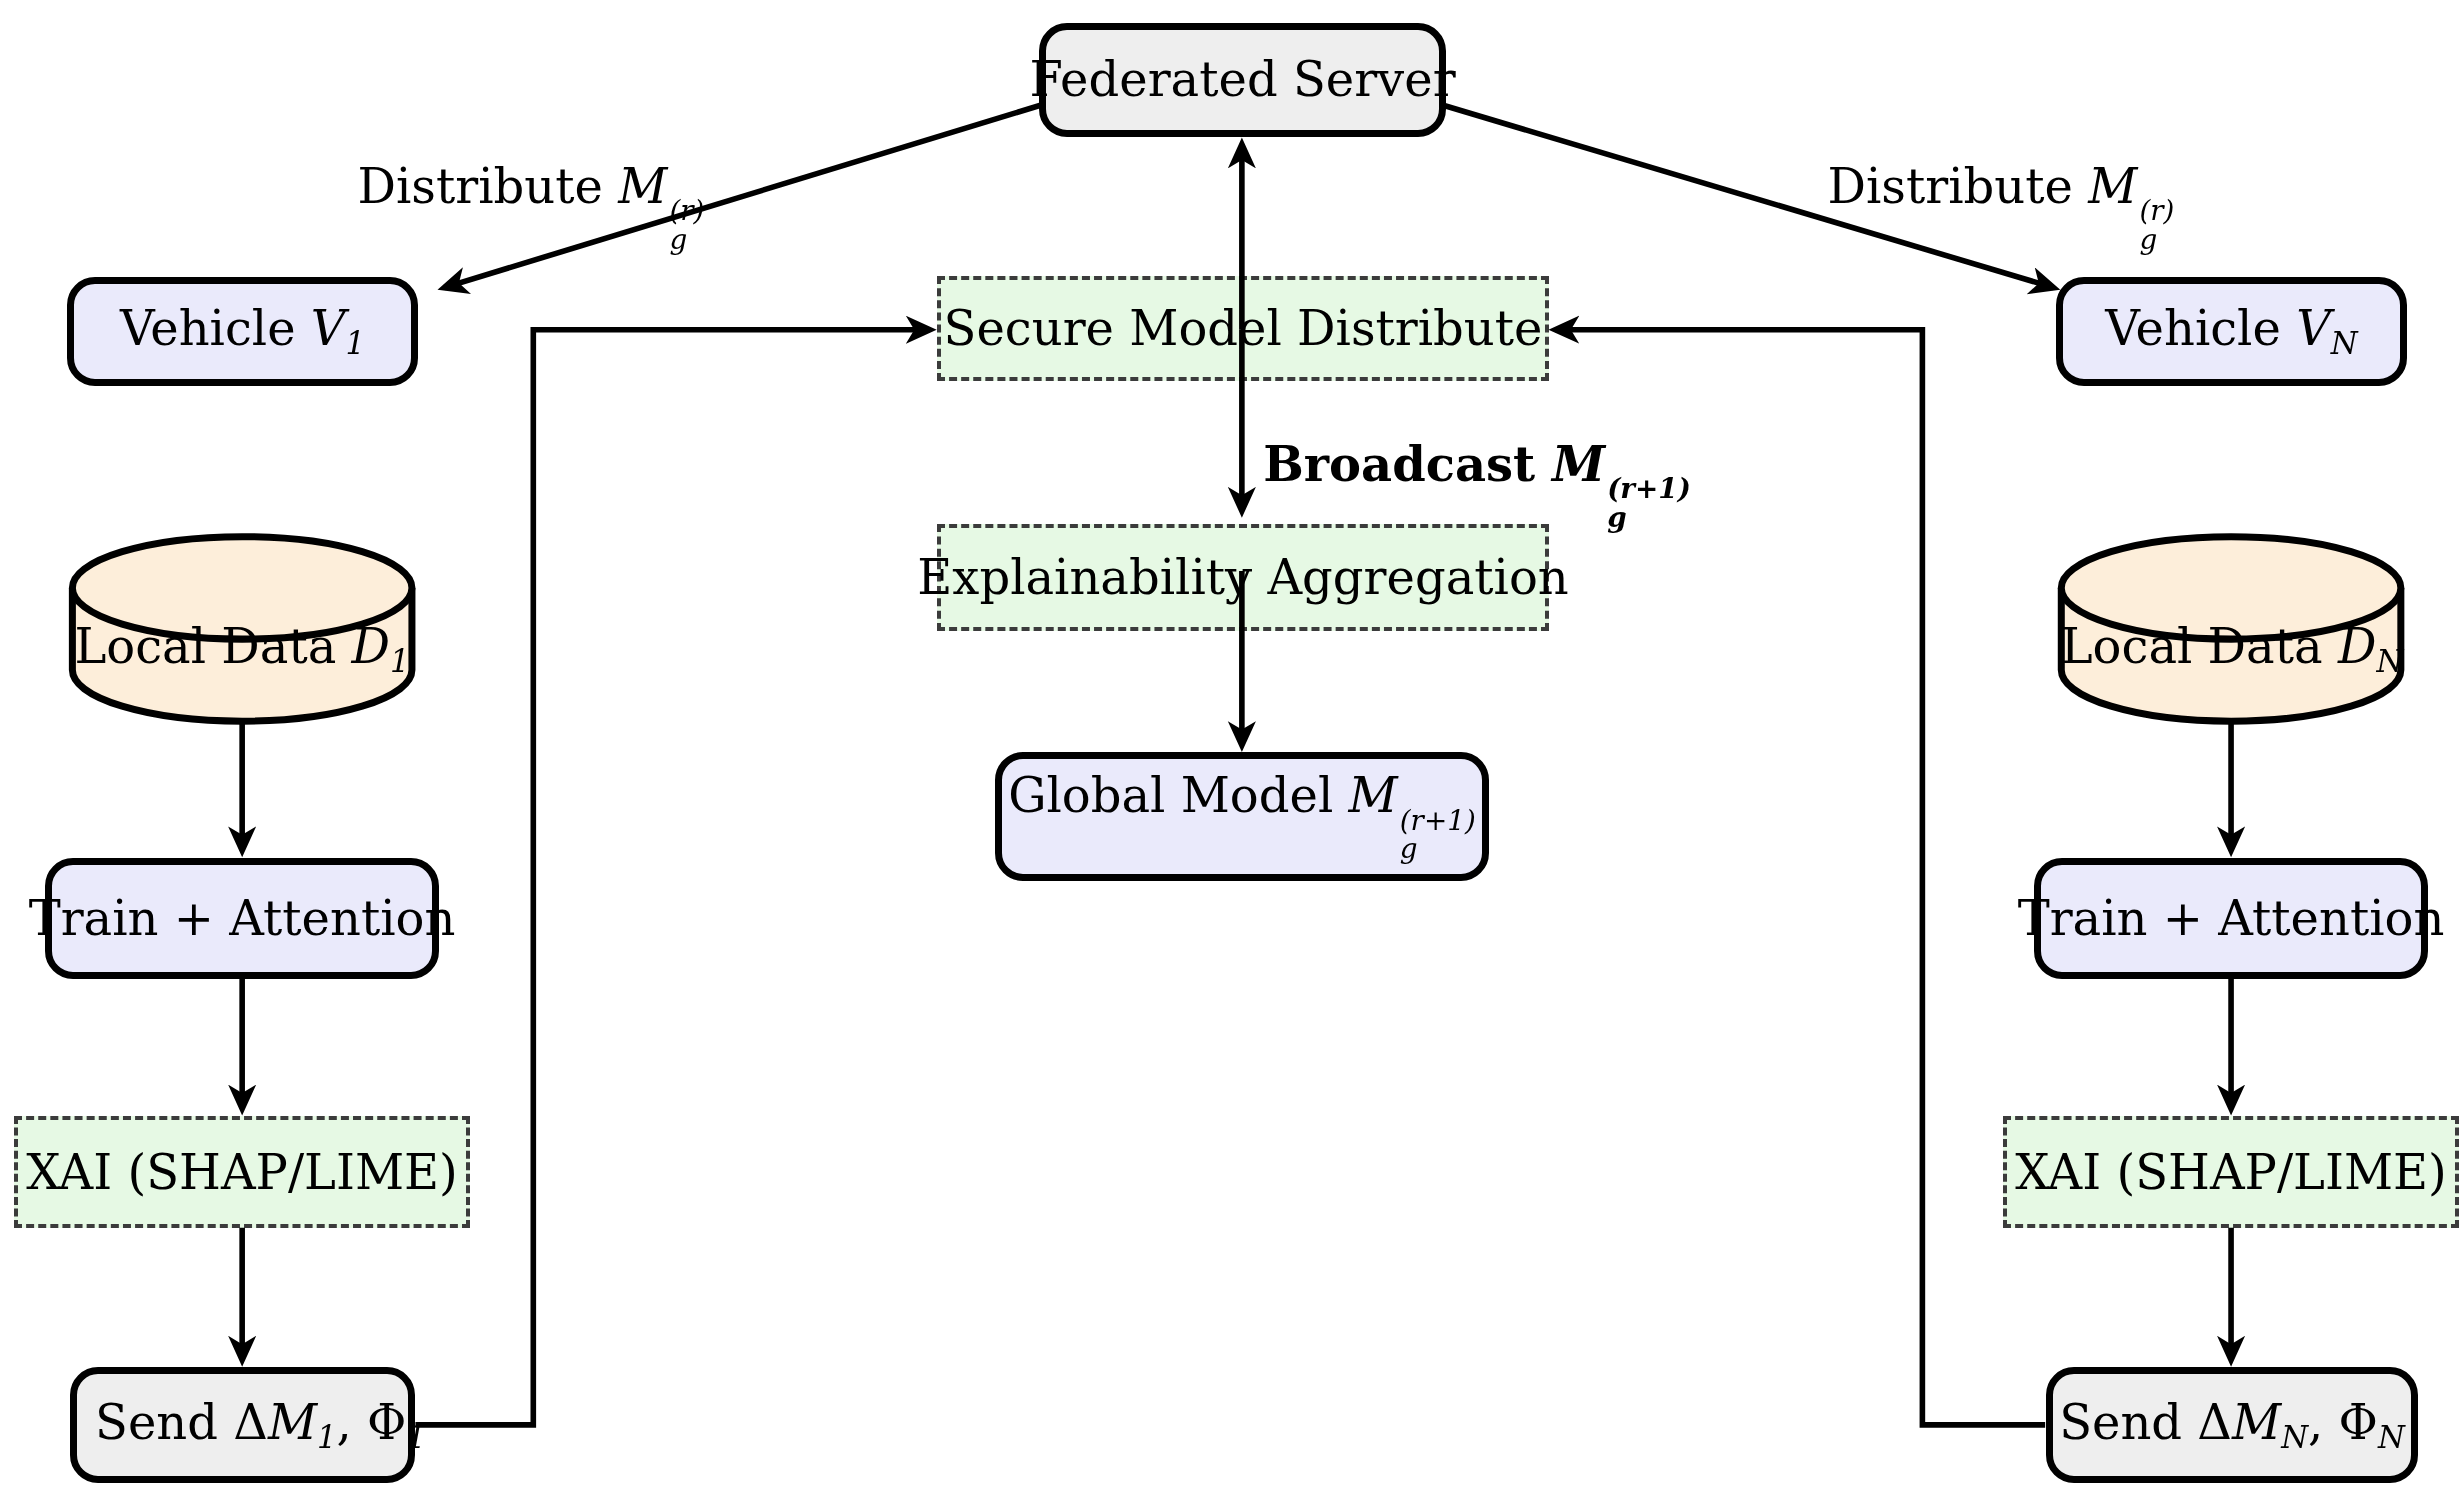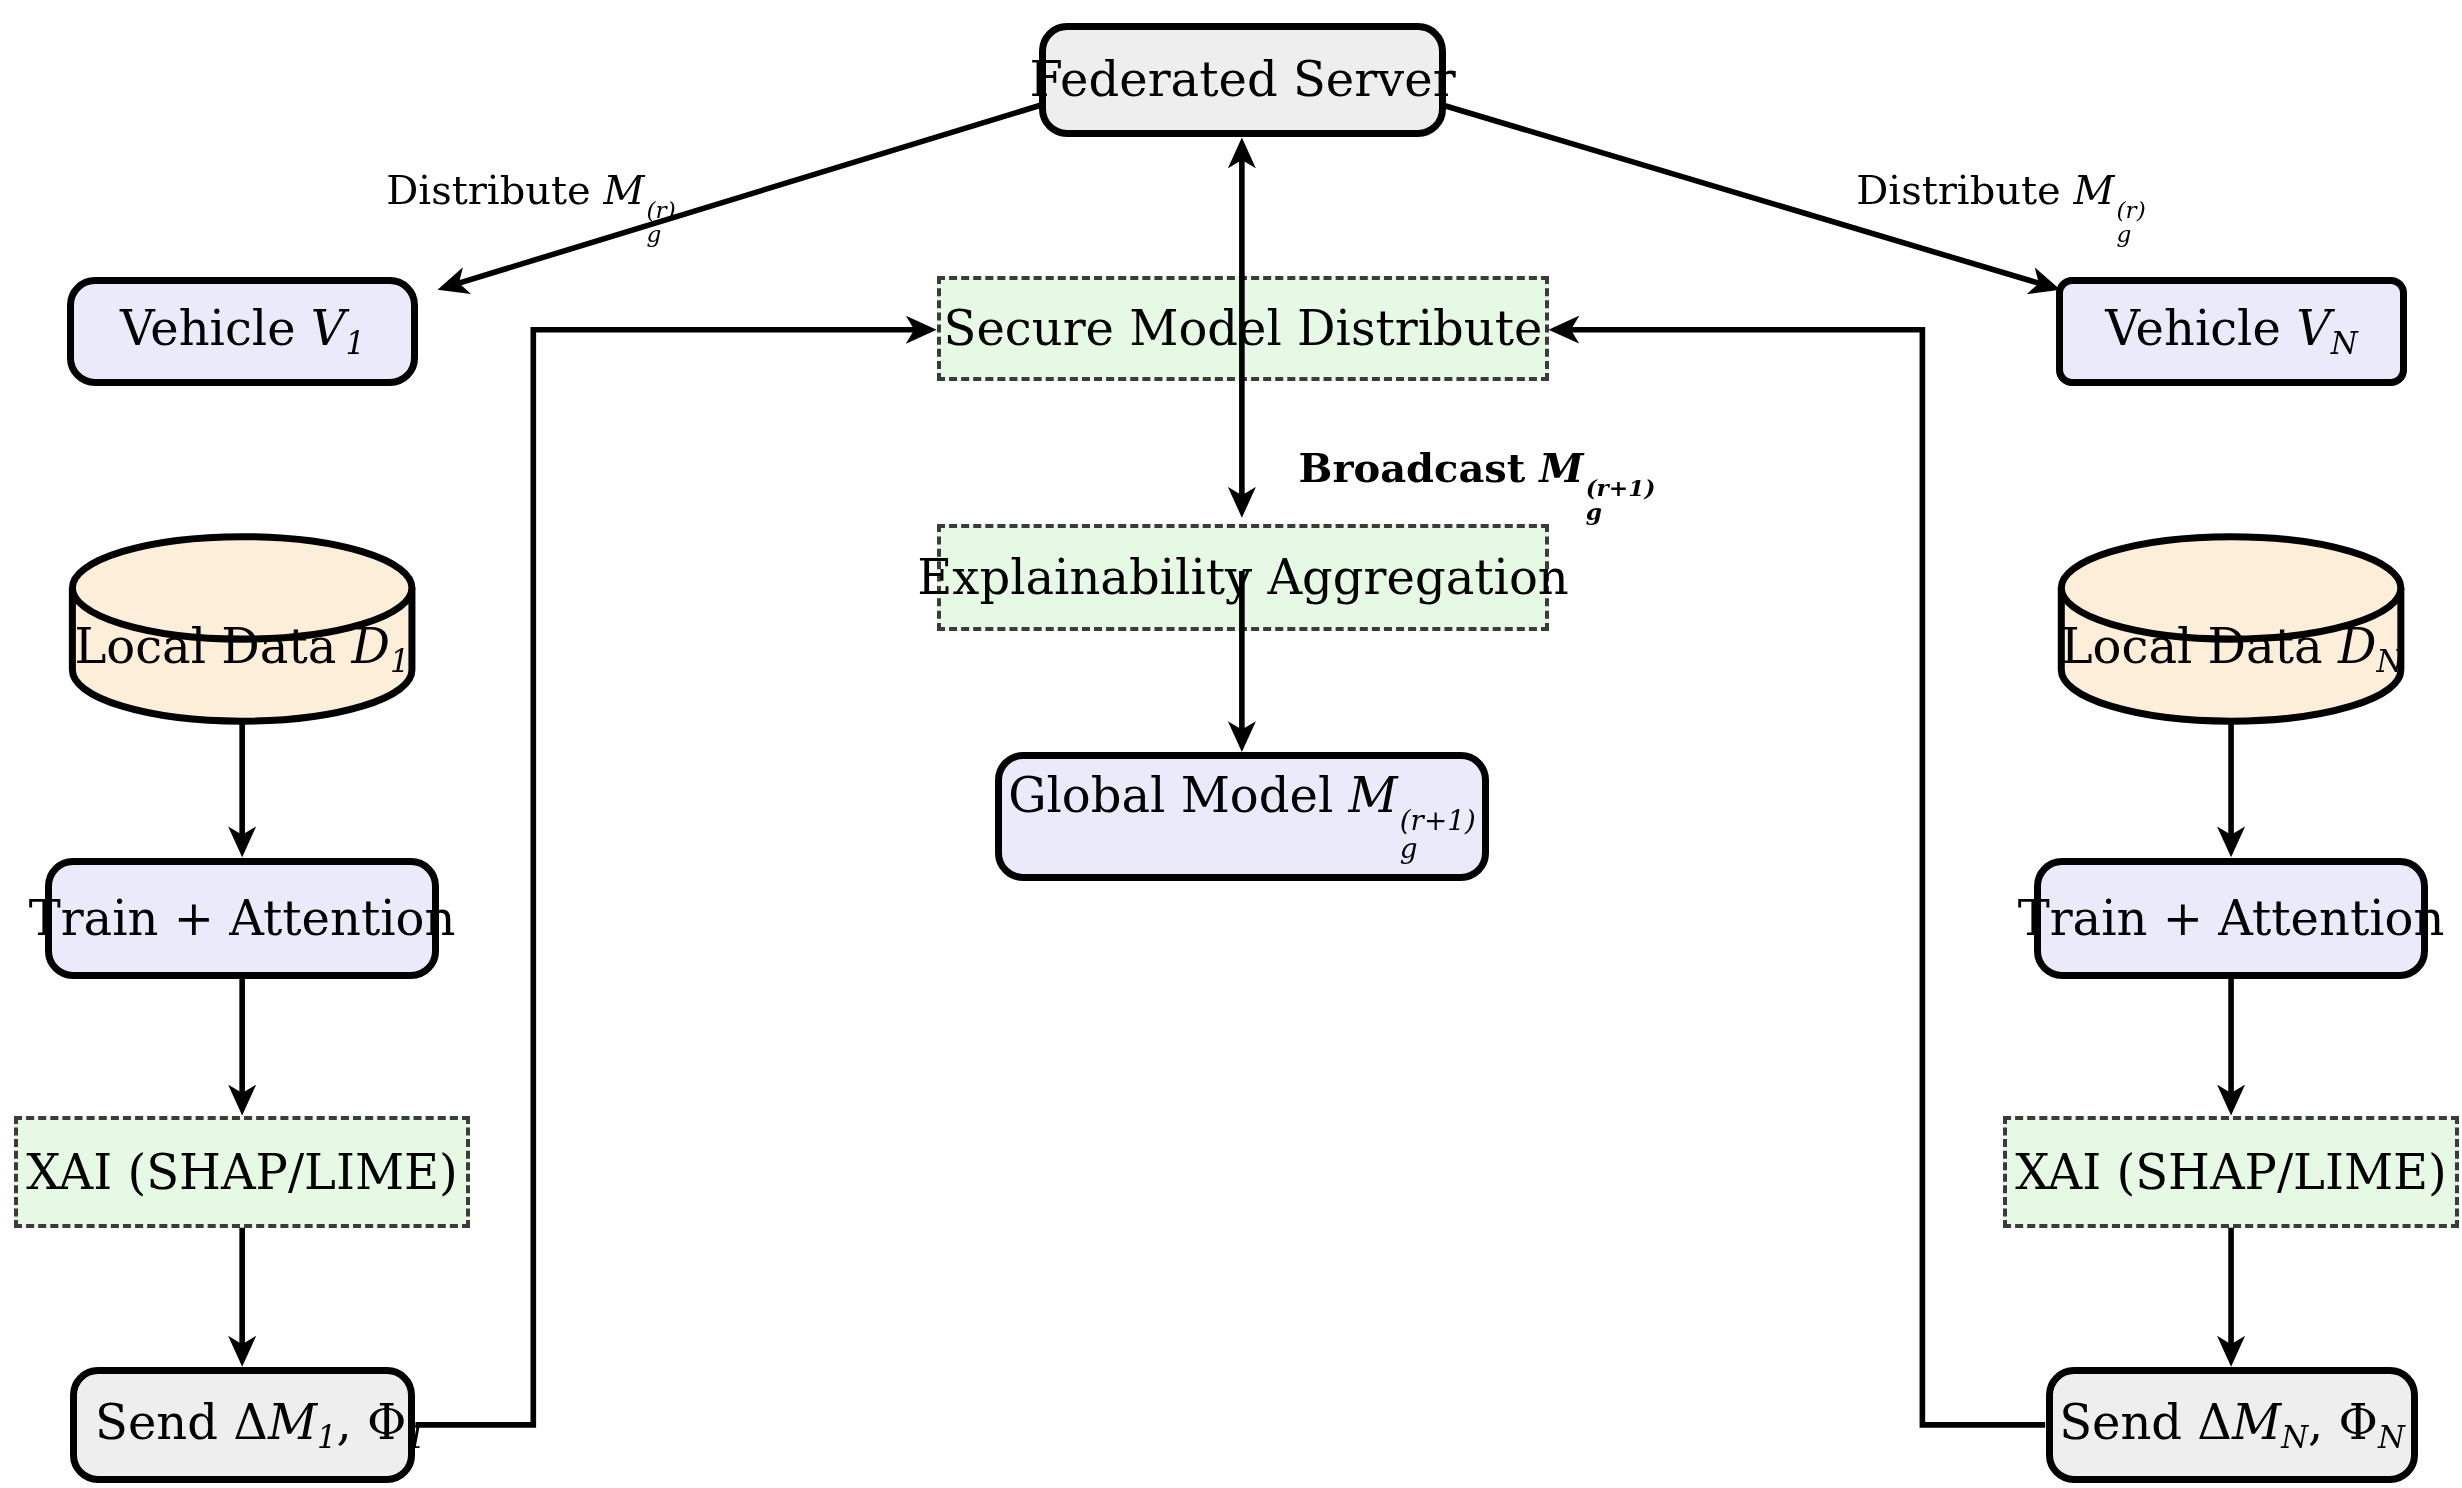--- a/index.html
+++ b/index.html
@@ -20,21 +20,21 @@
     white-space:nowrap;
   }
   .rounded{border:7px solid #000;border-radius:28px;}
   .fill-gray{background:#eeeeee;}
   .fill-lav{background:#eaeafb;}
   .green-dashed{background:#e6f9e4;border:4.2px dashed #3b3b3b;}
   .plain{background:transparent;border:none;}
   .edge-label{
     position:absolute;
     transform:translate(-50%,-50%);
-    font-size:40px;white-space:nowrap;
+    font-size:48px;white-space:nowrap;
   }
   .mi{font-style:italic;}
   .msub{font-style:italic;font-size:0.64em;vertical-align:-0.28em;}
   .supsub{
     display:inline-flex;flex-direction:column;align-items:flex-start;
     font-size:0.58em;line-height:1.02;vertical-align:-0.62em;
     font-style:italic;margin-left:2.1px;
   }
 </style>
 </head>
@@ -54,21 +54,21 @@
   </svg>
 
   <div class="node rounded fill-gray" style="left:1039px;top:22.5px;width:407px;height:114px;">
     <span>Federated Server</span>
   </div>
 
   <div class="node rounded fill-lav" style="left:67px;top:277px;width:351px;height:109px;">
     <span>Vehicle <span class="mi">V</span><span class="msub">1</span></span>
   </div>
 
-  <div class="node rounded fill-lav" style="left:2056px;top:277px;width:351px;height:109px;border-radius:16px;">
+  <div class="node rounded fill-lav" style="left:2056px;top:277px;width:351px;height:109px;">
     <span>Vehicle <span class="mi">V</span><span class="msub">N</span></span>
   </div>
 
   <div class="node green-dashed" style="left:937px;top:276px;width:612px;height:105px;">
     <span>Secure Model Distribute</span>
   </div>
 
   <div class="node green-dashed" style="left:937px;top:524px;width:612px;height:107px;">
     <span>Explainability Aggregation</span>
   </div>

